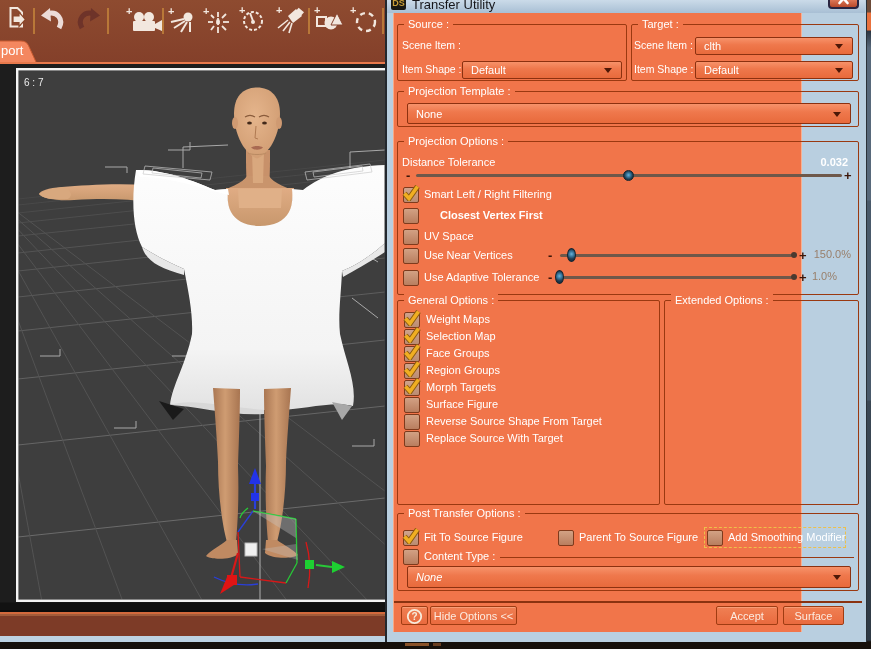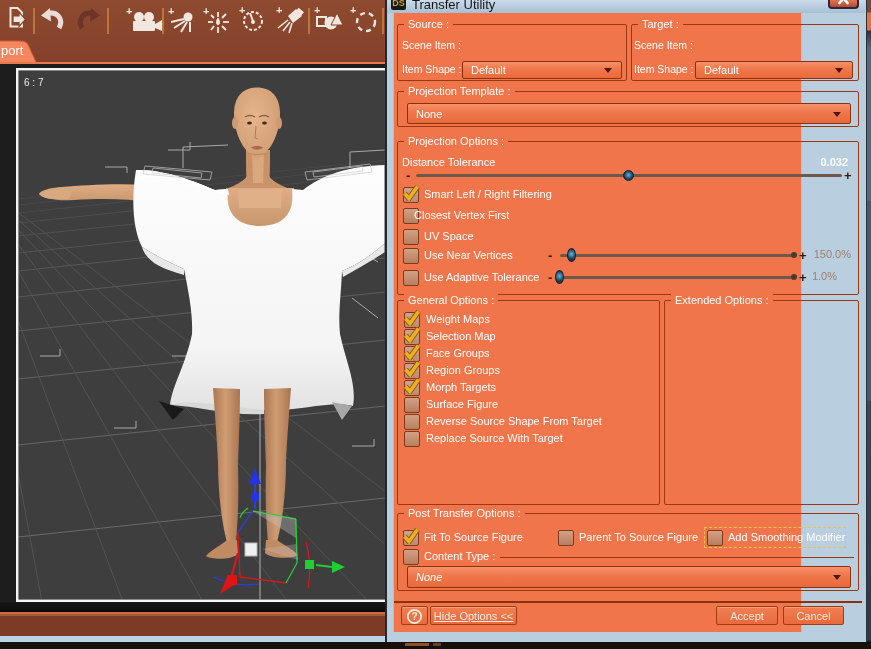--- a/index.html
+++ b/index.html
@@ -318,20 +318,24 @@
         <span class="lbl" style="left:4px;top:37px;font-size:10.5px;">Item Shape :</span>
         <div class="combo" style="left:64px;top:36px;width:160px;height:18px;">
           <span class="ct">Default</span>
             <span class="arr"></span>
           </div>
       </div>
 
       <div class="group" style="left:237px;top:11px;width:228px;height:57px;">
         <span class="gtitle">Target :</span>
         <span class="lbl" style="left:2px;top:13px;font-size:10.5px;">Scene Item :</span>
+        <div class="combo" style="left:63px;top:12px;width:158px;height:18px;">
+          <span class="ct">clth</span>
+            <span class="arr"></span>
+          </div>
         <span class="lbl" style="left:2px;top:37px;font-size:10.5px;">Item Shape :</span>
         <div class="combo" style="left:63px;top:36px;width:158px;height:18px;">
           <span class="ct">Default</span>
             <span class="arr"></span>
           </div>
       </div>
 
       <div class="group" style="left:3px;top:78px;width:462px;height:36px;">
         <span class="gtitle">Projection Template :</span>
         <div class="combo" style="left:9px;top:11px;width:444px;height:21px;">
@@ -349,21 +353,21 @@
         <div class="sldh" style="left:225px;top:28px;"></div>
         <span class="pm" style="left:446px;top:29px;">+</span>
 
         <div class="cb on" style="left:5px;top:45px;"></div>
         <svg class="chk" style="left:4px;top:43px;" viewBox="0 0 18 16">
             <path d="M2.5,8.5 L7,13.5 L15.5,1.5" fill="none" stroke="#8a5a10" stroke-width="5.5"></path>
             <path d="M2.5,8.5 L7,13.5 L15.5,1.5" fill="none" stroke="#f0ae22" stroke-width="3.6"></path>
           </svg>
         <span class="lbl" style="left:26px;top:45px;">Smart Left / Right Filtering</span>
         <div class="cb" style="left:5px;top:66px;"></div>
-        <span class="lbl" style="left:16px;top:66px;">Closest Vertex First</span>
+        <span class="lbl" style="left:42px;top:66px;font-weight:bold;">Closest Vertex First</span>
         <div class="cb" style="left:5px;top:87px;"></div>
         <span class="lbl" style="left:26px;top:87px;text-align:right;">UV Space</span>
         <div class="cb" style="left:5px;top:106px;"></div>
         <span class="lbl" style="left:26px;top:106px;">Use Near Vertices</span>
         <span class="pm" style="left:150px;top:109px;">-</span>
         <div class="track" style="left:162px;top:112px;width:232px;"></div>
         <div style="position:absolute;left:393px;top:110px;width:6px;height:6px;border-radius:50%;background:#4a3a30;"></div>
         <div class="sldv" style="left:169px;top:106px;"></div>
         <span class="pm" style="left:401px;top:109px;">+</span>
         <span class="val" style="right:7px;top:106px;">150.0%</span>
@@ -443,23 +447,23 @@
           </div>
       </div>
 
       <div style="position:absolute;left:0;top:588px;width:468px;height:2px;background:#8a3210;"></div>
       <div class="btn" style="left:7px;top:593px;width:27px;height:19px;">
         <svg width="17" height="17" style="margin-top:1px;" viewBox="0 0 17 17">
           <circle cx="8.5" cy="8.5" r="6.7" fill="none" stroke="#f7ecdc" stroke-width="1.8"></circle>
           <text x="8.5" y="12" font-size="10" font-weight="bold" fill="#f7ecdc" text-anchor="middle" font-family="Liberation Sans">?</text>
         </svg>
       </div>
-      <div class="btn" style="left:36px;top:593px;width:87px;height:19px;line-height:18px;text-decoration:underline;">Hide Options &lt;&lt;</div>
+      <div class="btn" style="left:36px;top:593px;width:87px;height:19px;line-height:18px;">Hide Options &lt;&lt;</div>
       <div class="btn" style="left:322px;top:593px;width:62px;height:19px;line-height:18px;">Accept</div>
-      <div class="btn" style="left:389px;top:593px;width:61px;height:19px;line-height:18px;">Cancel</div>
+      <div class="btn" style="left:389px;top:593px;width:61px;height:19px;line-height:18px;">Surface</div>
     </div>
     <div id="dlgrightline" class="abs"></div>
   </div>
 
   <div class="abs" style="left:405px;top:643px;width:24px;height:3px;background:#8a5228;"></div>
   <div class="abs" style="left:433px;top:643px;width:8px;height:3px;background:#6a3e20;"></div>
   <div id="sliver" class="abs"></div>
 </div>
 
 </body></html>

